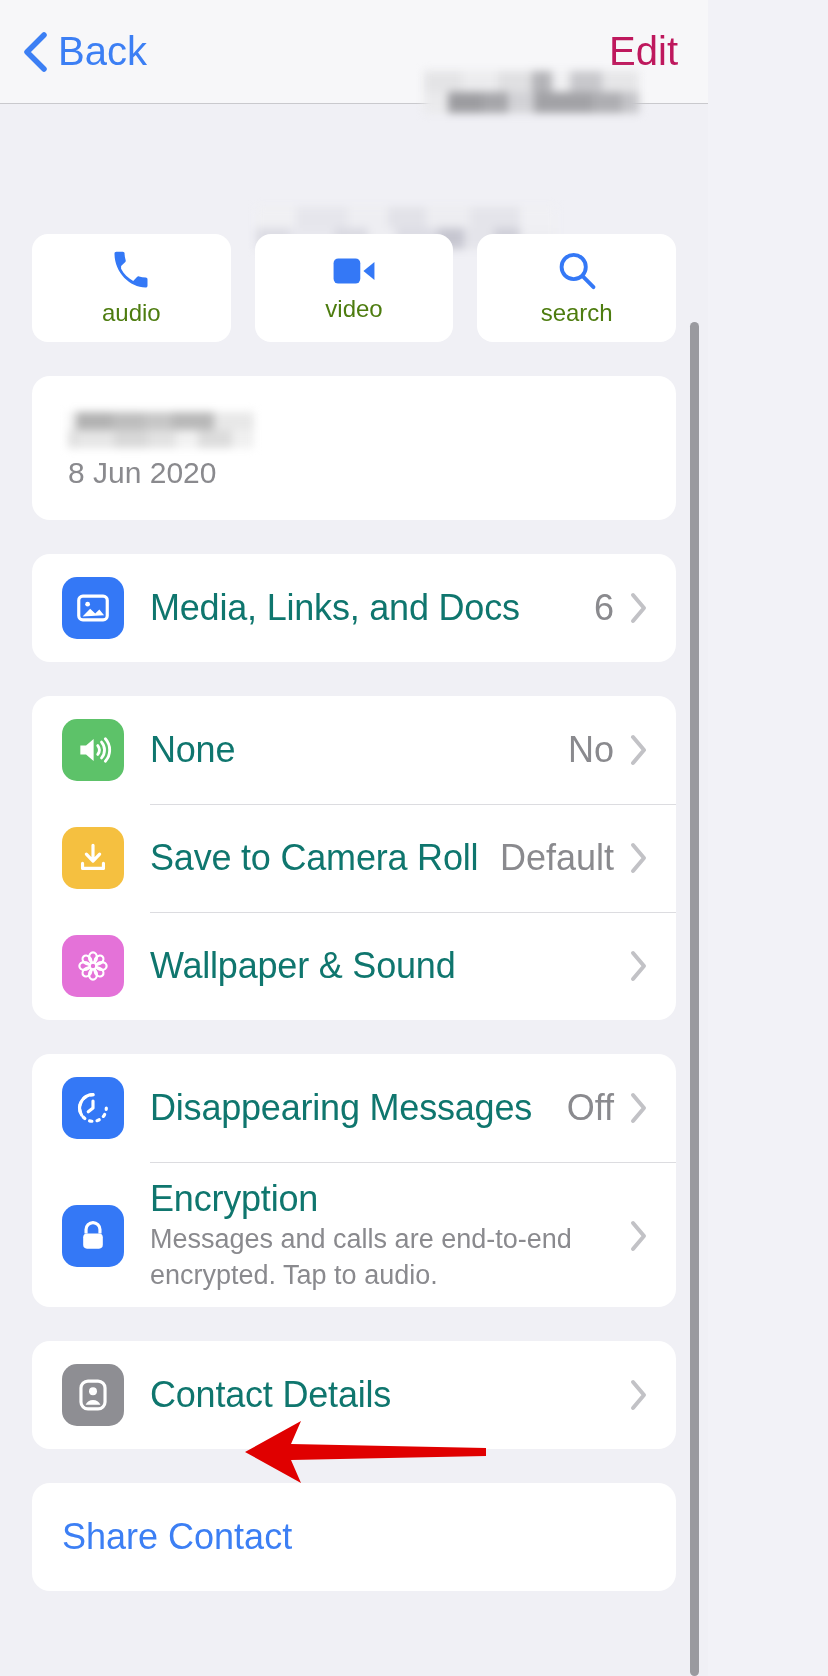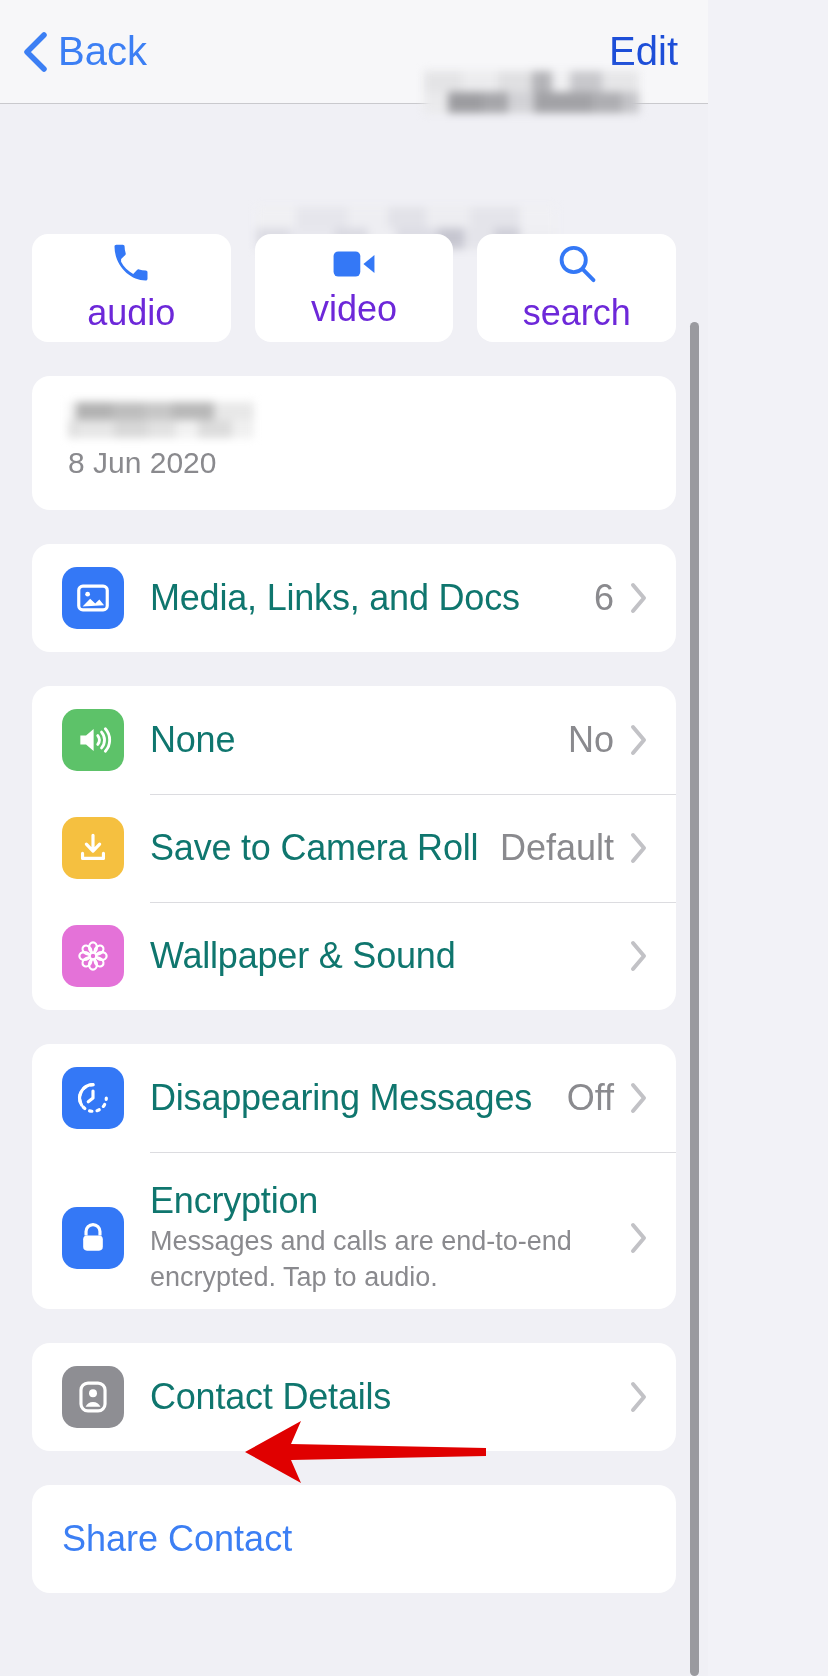--- a/index.html
+++ b/index.html
@@ -27,21 +27,21 @@
     font-size: 40px;
     cursor: pointer;
   }
   .chev-back { width: 26px; height: 40px; display: block; }
   .nav-title-blur {
     position: absolute; left: 277px; top: 40px;
     width: 215px; height: 42px;
   }
   .nav-edit {
     margin-left: auto; margin-right: 30px;
-    color: #1d4ed8; font-size: 40px; cursor: pointer;
+    color: #be185d; font-size: 40px; cursor: pointer;
   }
   .subtitle-blur {
     position: absolute; left: 256px; top: 103px;
     width: 300px; height: 42px;
   }
 
   
   .blurblk { position: relative; overflow: hidden; filter: blur(4px); }
   .blurblk i { position: absolute; display: block; }
 
@@ -55,31 +55,31 @@
   .action-card {
     flex: 1;
     background: #ffffff;
     border-radius: 16px;
     height: 108px;
     display: flex; flex-direction: column;
     align-items: center; justify-content: center;
     gap: 6px;
     cursor: pointer;
   }
-  .action-card .label { color: #6d28d9; font-size: 36px; }
+  .action-card .label { color: #4d7c0f; font-size: 24px; }
   .action-card svg { display: block; }
 
   .card {
     background: #ffffff;
     border-radius: 18px;
     margin-top: 34px;
     overflow: hidden;
   }
 
-  .phone-card { padding: 26px 36px 30px 36px; }
+  .phone-card { padding: 36px 36px 30px 36px; }
   .phone-blur { width: 186px; height: 36px; margin-bottom: 8px; }
   .phone-date { color: #8a8a8e; font-size: 30px; }
 
   .row {
     position: relative;
     display: flex; align-items: center;
     min-height: 108px;
     padding: 0 28px 0 30px;
     cursor: pointer;
   }
@@ -94,21 +94,21 @@
     display: flex; align-items: center; justify-content: center;
     margin-right: 26px;
   }
   .row-icon svg { display: block; }
   .row-text { flex: 1; min-width: 0; }
   .row-title { font-size: 36px; color: #0f766e; letter-spacing: -0.2px; }
   .row-sub { font-size: 27px; color: #8a8a8e; line-height: 1.32; margin-top: 2px; }
   .row-value { font-size: 36px; color: #8a8a8e; margin-right: 16px; white-space: nowrap; }
   .chev { width: 18px; height: 32px; flex: 0 0 18px; }
 
-  .row.two-line { min-height: 138px; align-items: center; padding-top: 28px; padding-bottom: 14px; }
+  .row.two-line { min-height: 138px; align-items: center; padding-top: 16px; padding-bottom: 14px; }
 
   .action-row {
     position: relative;
     display: flex; align-items: center;
     height: 108px;
     padding: 0 30px;
     font-size: 36px;
     cursor: pointer;
   }
   .blue { color: #3c7ff4; }

